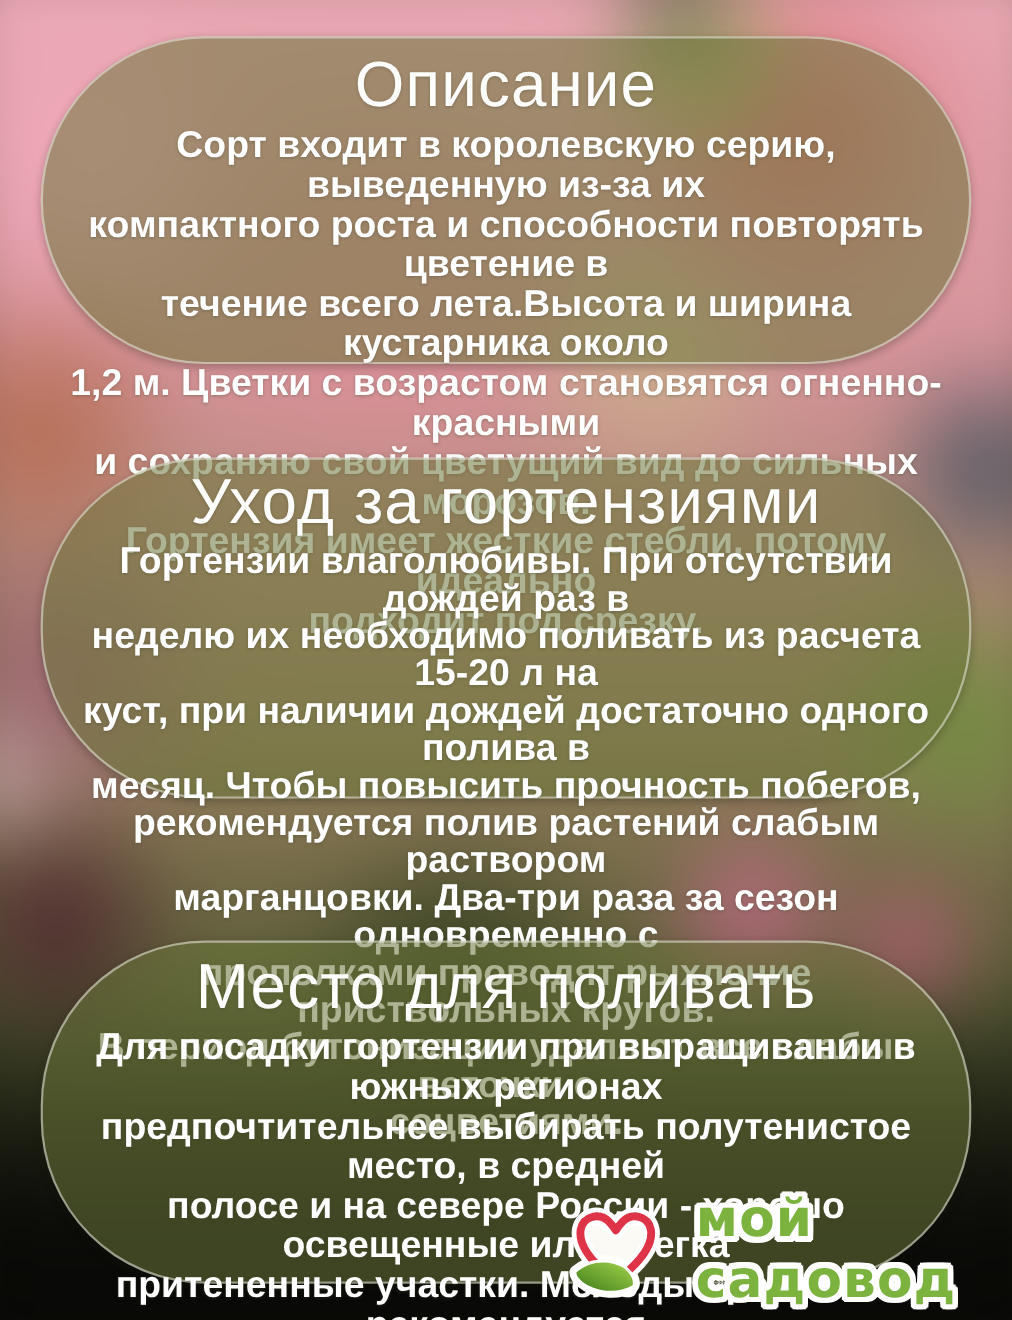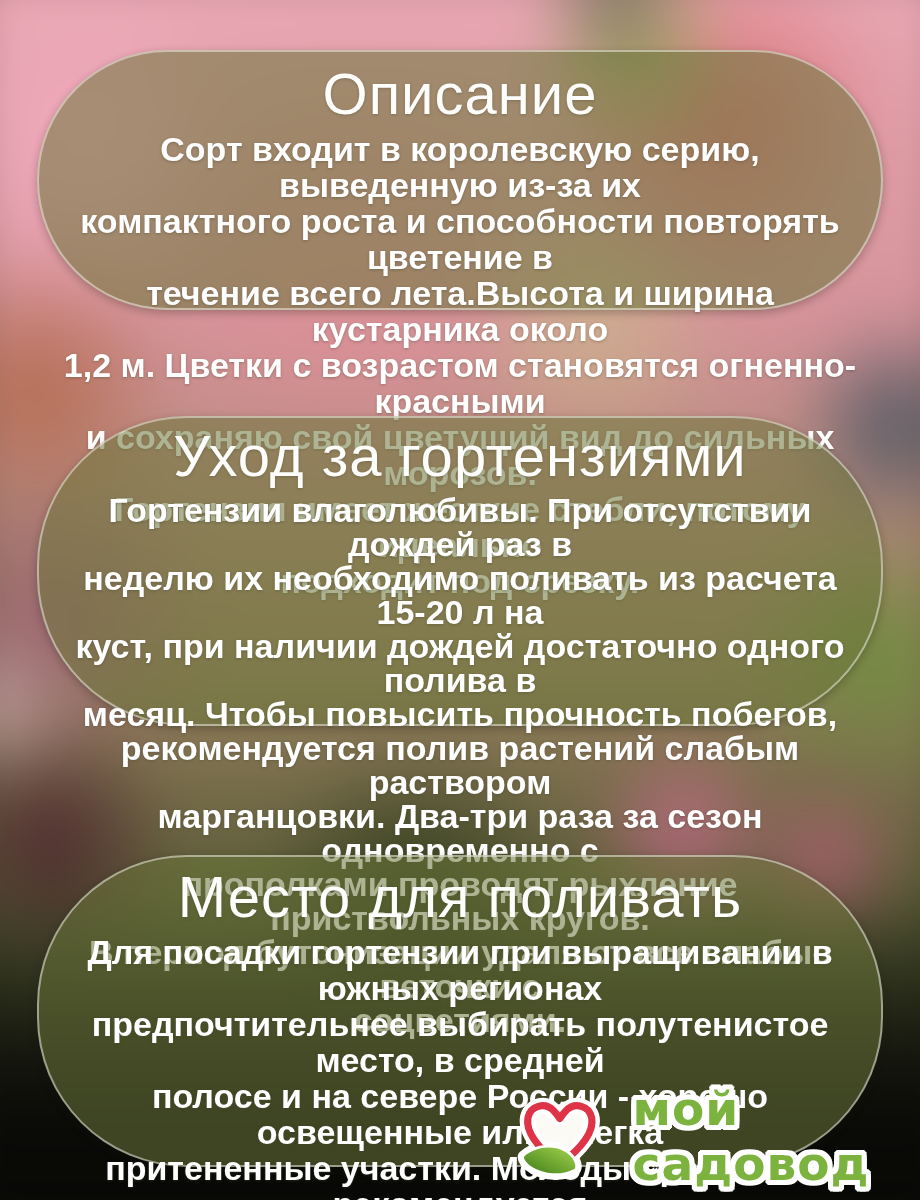--- a/index.html
+++ b/index.html
@@ -34,21 +34,21 @@
 
   .panel{
     position:absolute;left:37px;width:846px;box-sizing:border-box;
     border-radius:150px;
     background:rgba(108,118,58,0.55);
     border:2px solid rgba(246,246,240,0.5);
     box-shadow:0 3px 8px rgba(25,25,15,0.28);
     text-align:center;color:#fff;
     padding:4px 20px;
   }
-  .p1{top:50px;height:260px;}
+  .p1{top:33px;height:298px;}
   .p2{top:416px;height:310px;text-align:center;}
   .p3{top:855px;height:312px;}
 
   .panel-title{
     margin:6px 0 5px;
     font-size:58px;font-weight:300;line-height:64px;letter-spacing:1px;
     color:#fdfdfb;
     text-shadow:0 1px 3px rgba(70,70,50,0.35);
   }
   .panel-body{

